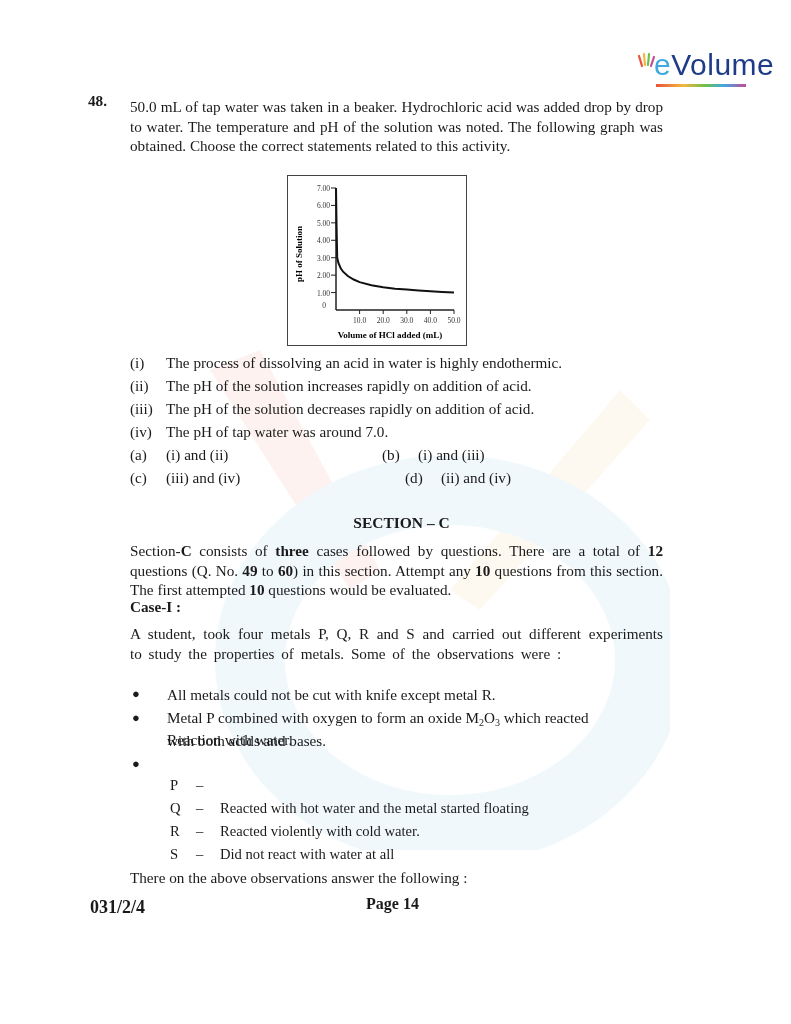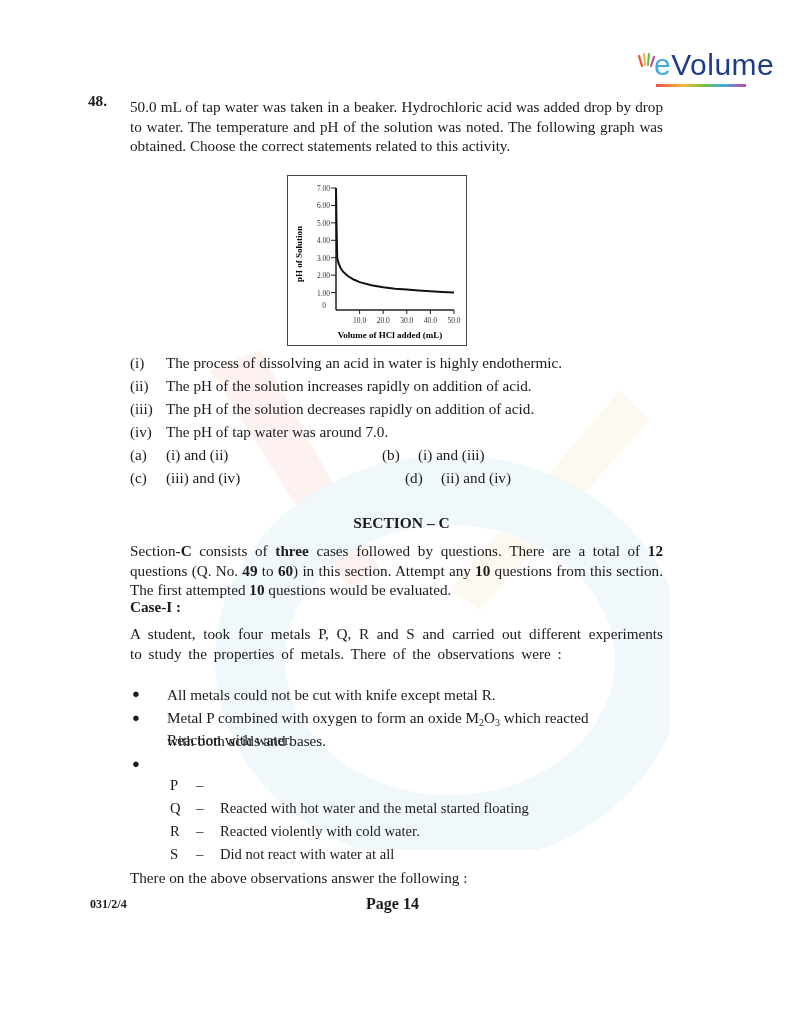--- a/index.html
+++ b/index.html
@@ -27,21 +27,21 @@
   .sec-title { position: absolute; left: 0; width: 791px; top: 514px; text-align: center; font-weight: bold; font-size: 15.5px; padding-left: 6px; }
   .sec-intro { top: 541px; width: 533px; }
   .case-h { position: absolute; left: 130px; top: 598px; font-weight: bold; }
   .case-p { top: 624px; width: 533px; word-spacing: 3px; }
   .bullet { position: absolute; left: 132px; font-size: 13px; }
   .btxt { position: absolute; left: 167px; white-space: nowrap; line-height: 23px; }
   .metal { position: absolute; white-space: nowrap; font-size: 14.6px; }
   .metal .m { position: absolute; left: 0; }
   .metal .d { position: absolute; left: 26px; }
   .metal .t { position: absolute; left: 50px; }
-  .footer-code { position: absolute; left: 90px; top: 897px; font-weight: bold; font-size: 12px; }
+  .footer-code { position: absolute; left: 90px; top: 897px; font-weight: bold; font-size: 18px; }
   .footer-page { position: absolute; left: 366px; top: 895px; font-weight: bold; font-size: 16px; }
   sub { font-size: 10px; vertical-align: -3px; }
   b { font-weight: bold; }
   svg text { font-family: "Liberation Serif", serif; }
 </style>
 </head>
 <body>
 
 <div class="page">
 
@@ -111,21 +111,21 @@
 
   <div class="opt" style="left:130px;top:446px"><span class="lbl">(a)</span><span>(i) and (ii)</span></div>
   <div class="opt" style="left:382px;top:446px"><span class="lbl">(b)</span><span>(i) and (iii)</span></div>
   <div class="opt" style="left:130px;top:469px"><span class="lbl">(c)</span><span>(iii) and (iv)</span></div>
   <div class="opt" style="left:405px;top:469px"><span class="lbl">(d)</span><span>(ii) and (iv)</span></div>
 
   <div class="sec-title">SECTION – C</div>
   <div class="para sec-intro"><span>Section-</span><b>C</b><span> consists of </span><b>three</b><span> cases followed by questions. There are a total of </span><b>12</b><span> questions (Q. No. </span><b>49</b><span> to </span><b>60</b><span>) in this section. Attempt any </span><b>10</b><span> questions from this section. The first attempted </span><b>10</b><span> questions would be evaluated.</span></div>
 
   <div class="case-h">Case-I :</div>
-  <div class="para case-p">A student, took four metals P, Q, R and S and carried out different experiments to study the properties of metals. There of the observations were :</div>
+  <div class="para case-p">A student, took four metals P, Q, R and S and carried out different experiments to study the properties of metals. Some of the observations were :</div>
 
   <div class="bullet" style="top:686px">●</div>
   <div class="btxt" style="top:683px">All metals could not be cut with knife except metal R.</div>
 
   <div class="bullet" style="top:710px">●</div>
   <div class="btxt" style="top:706px"><span>Metal P combined with oxygen to form an oxide M</span><sub>2</sub><span>O</span><sub>3</sub><span> which reacted</span></div>
   <div class="btxt" style="top:729px">with both acids and bases.</div>
 
   <div class="bullet" style="top:756px">●</div>
   <div class="btxt" style="top:728px">Reaction with water.</div>

